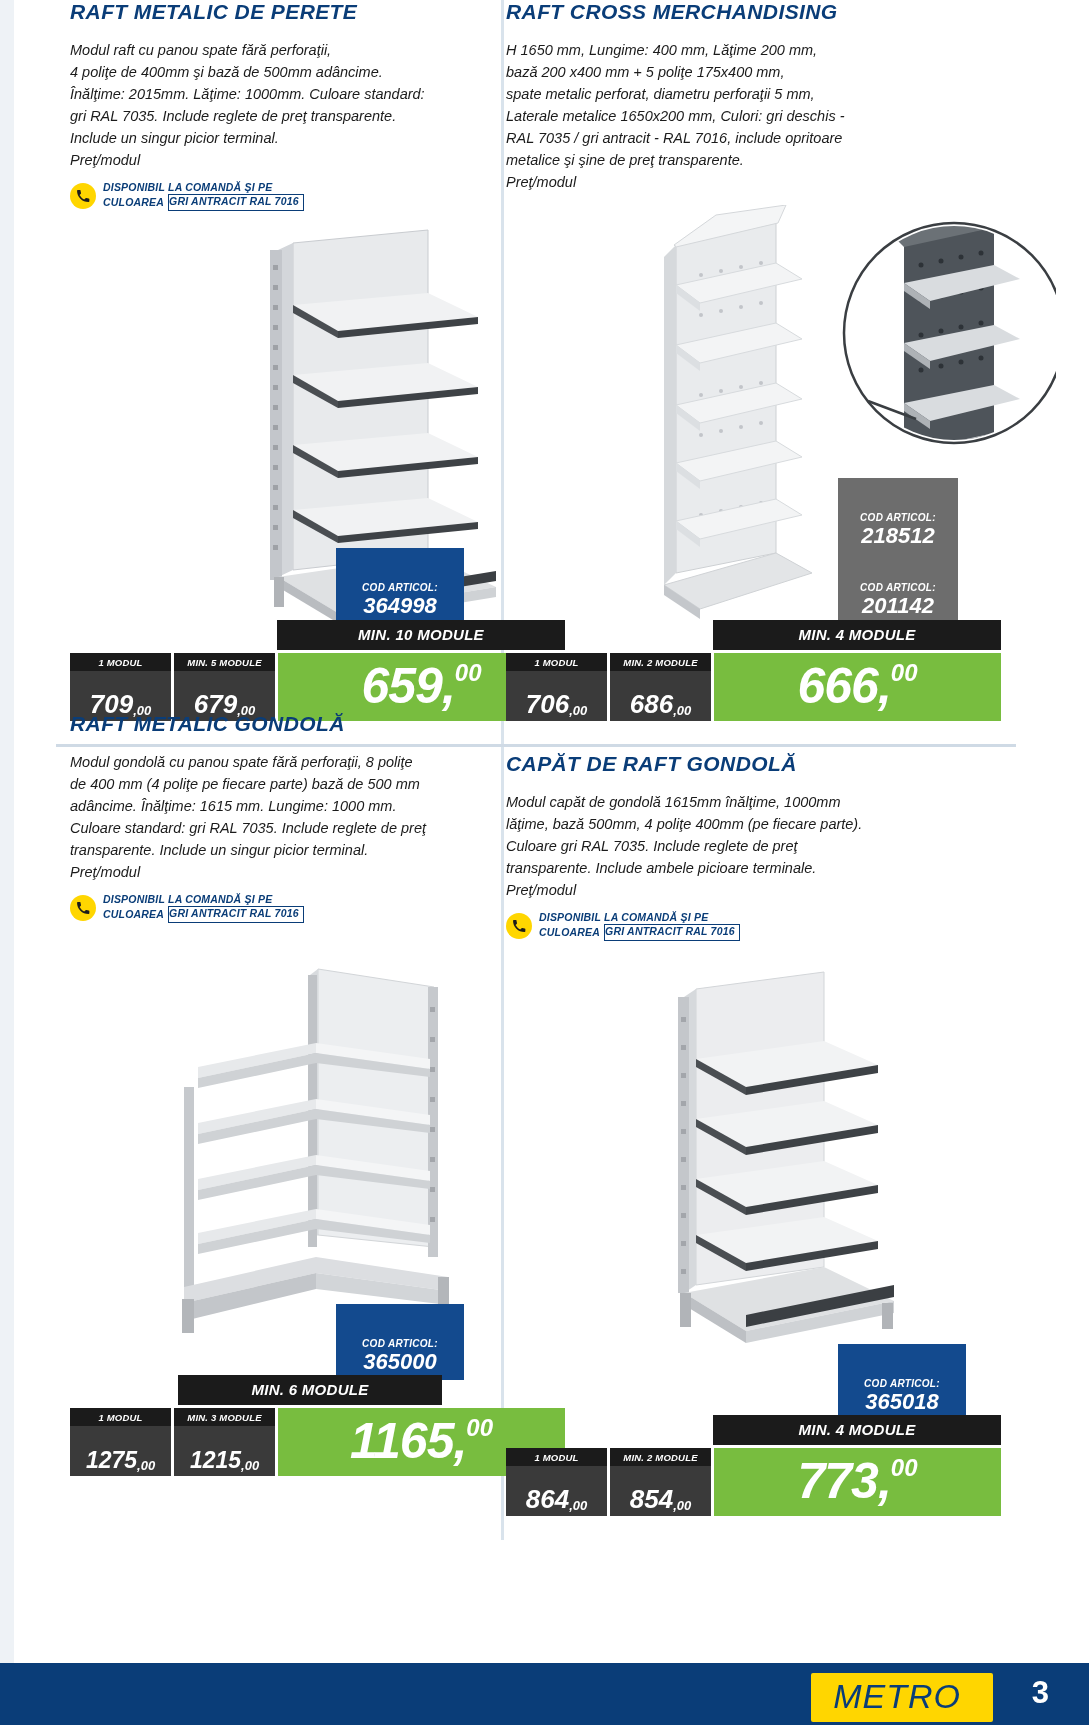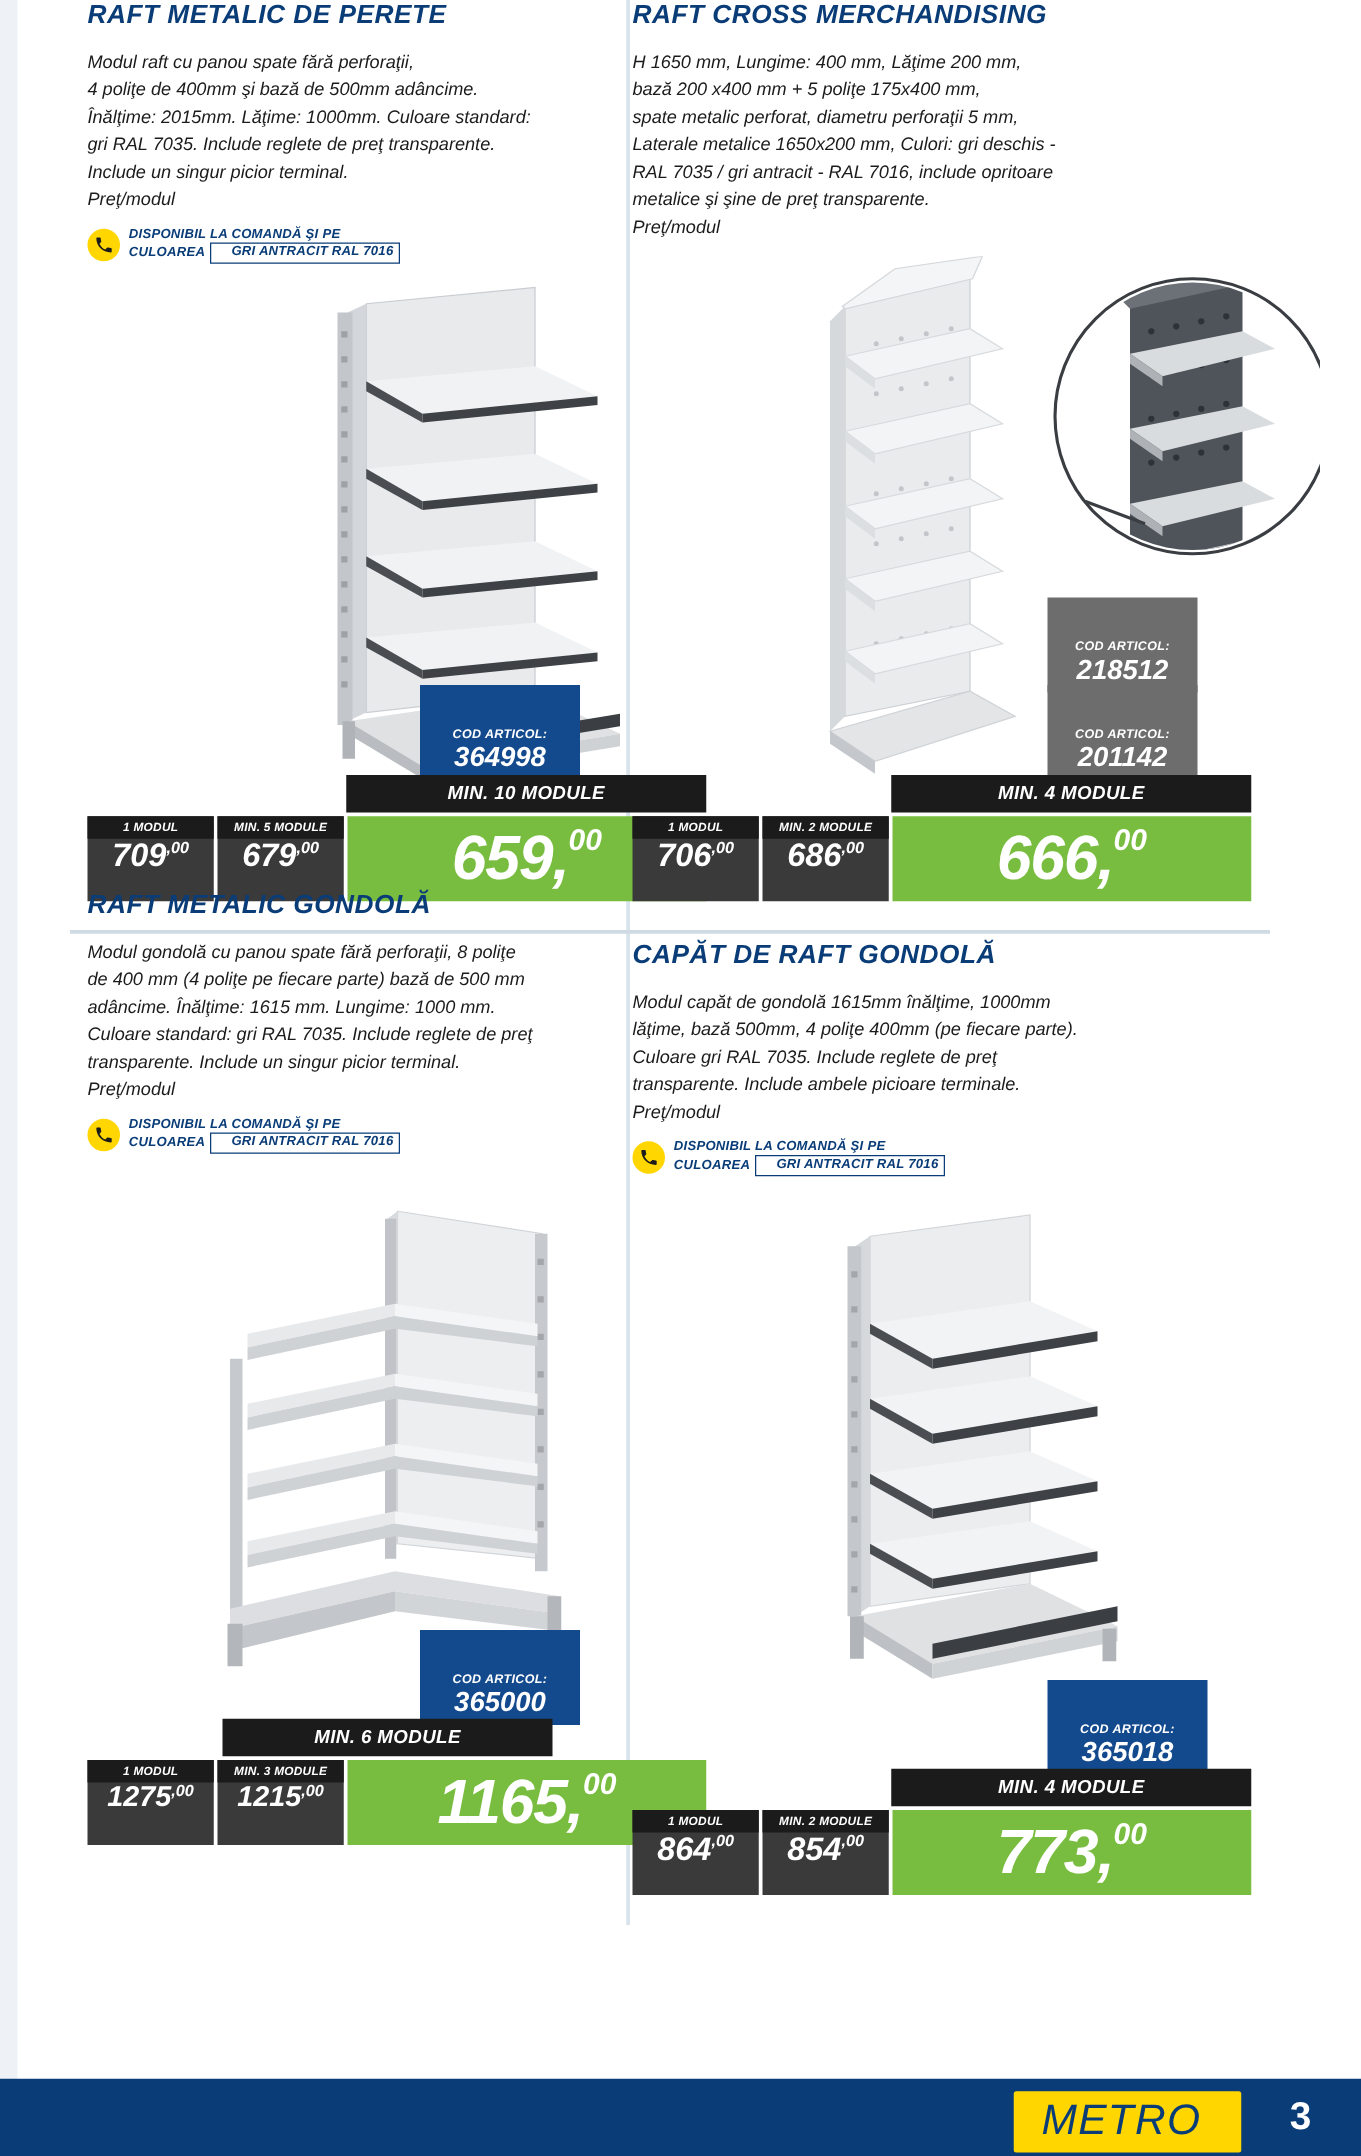--- a/index.html
+++ b/index.html
@@ -74,21 +74,21 @@
   }
   .phone-circle svg { width: 14px; height: 14px; display: block; }
   .avail-text {
     font-size: 10.5px; font-weight: bold; color: #0a3d78;
     line-height: 1.25; letter-spacing: .2px;
   }
   .avail-text .l2 { display: flex; align-items: center; gap: 4px; }
   .chip {
     display: inline-block;
     border: 1.5px solid #0a3d78;
-    padding: 1px 4px 2px 16px;
+    padding: 1px 4px 2px 0;
     font-size: 10.5px;
     font-weight: bold;
     color: #0a3d78;
     line-height: 1.1;
   }
 
   
   .img-area { position: relative; width: 100%; }
 
   
@@ -126,21 +126,21 @@
   .small-price .sp-head {
     background: #1b1b1b;
     font-size: 9.5px;
     font-weight: bold;
     text-align: center;
     padding: 4px 0 3px 0;
     letter-spacing: .2px;
   }
   .small-price .sp-val {
     flex: 1;
-    display: flex; align-items: flex-start; justify-content: center;
+    display: flex; align-items: flex-end; justify-content: center;
     font-size: 26px; font-weight: bold;
     padding-bottom: 4px;
     line-height: 1;
   }
   .small-price .sp-val sup { font-size: 13px; vertical-align: super; }
   .big-price {
     background: #78bd3f;
     color: #ffffff;
     flex: 1;
     display: flex; align-items: center; justify-content: center;

